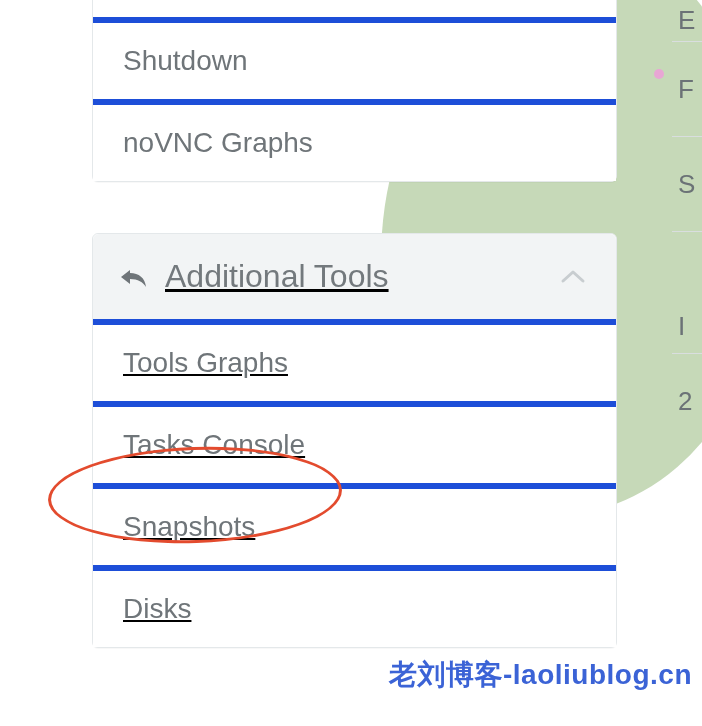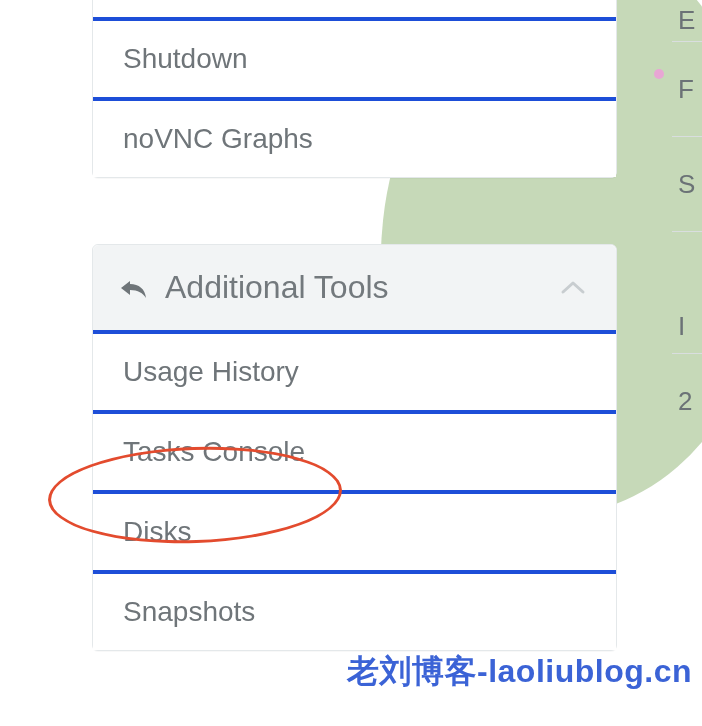--- a/index.html
+++ b/index.html
@@ -49,27 +49,27 @@
     position: absolute;
     left: 92px;
     width: 525px;
     background: #ffffff;
     border: 1px solid #e4e8ea;
     border-radius: 6px;
     box-shadow: 0 1px 1px rgba(0,0,0,0.03);
     z-index: 3;
   }
   .panel-top { top: -60px; }
-  .panel-tools { top: 244px; }
+  .panel-tools { top: 233px; text-decoration: underline; }
 
   .menu-item {
     padding: 22px 30px;
     font-size: 28px;
     color: #6f7579;
-    border-top: 4px solid #1d4ed8;
+    border-top: 6px solid #1d4ed8;
     cursor: pointer;
     background: #ffffff;
   }
   .panel-top .menu-item:first-child { border-top: none; }
 
   .panel-header {
     display: flex;
     align-items: center;
     justify-content: space-between;
     padding: 24px 30px 24px 26px;
@@ -99,21 +99,21 @@
     border-radius: 50%;
     z-index: 5;
     pointer-events: none;
     transform: rotate(-2deg);
   }
 
   .watermark {
     position: absolute;
     right: 10px;
     bottom: 32px;
-    font-size: 32px;
+    font-size: 28px;
     font-weight: 700;
     color: #3b63d6;
     text-shadow: 0 0 3px #ffffff, 0 0 3px #ffffff;
     z-index: 6;
     letter-spacing: 0.5px;
   }
 </style>
 </head>
 <body>
 
@@ -144,21 +144,21 @@
         </svg>
       </span>
       <span class="title">Additional Tools</span>
     </div>
     <span class="chevron">
       <svg width="26" height="16" viewBox="0 0 26 16" fill="none" stroke="#c8cdd0" stroke-width="3" stroke-linecap="round" stroke-linejoin="round">
         <polyline points="3,12 13,3 23,12"></polyline>
       </svg>
     </span>
   </div>
-  <div class="menu-item">Usage History</div>
+  <div class="menu-item">Tools Graphs</div>
   <div class="menu-item">Tasks Console</div>
+  <div class="menu-item">Snapshots</div>
   <div class="menu-item">Disks</div>
-  <div class="menu-item">Snapshots</div>
 </div>
 
 <div class="highlight-ellipse"></div>
 
 <div class="watermark">老刘博客-laoliublog.cn</div>
 
 </body></html>

